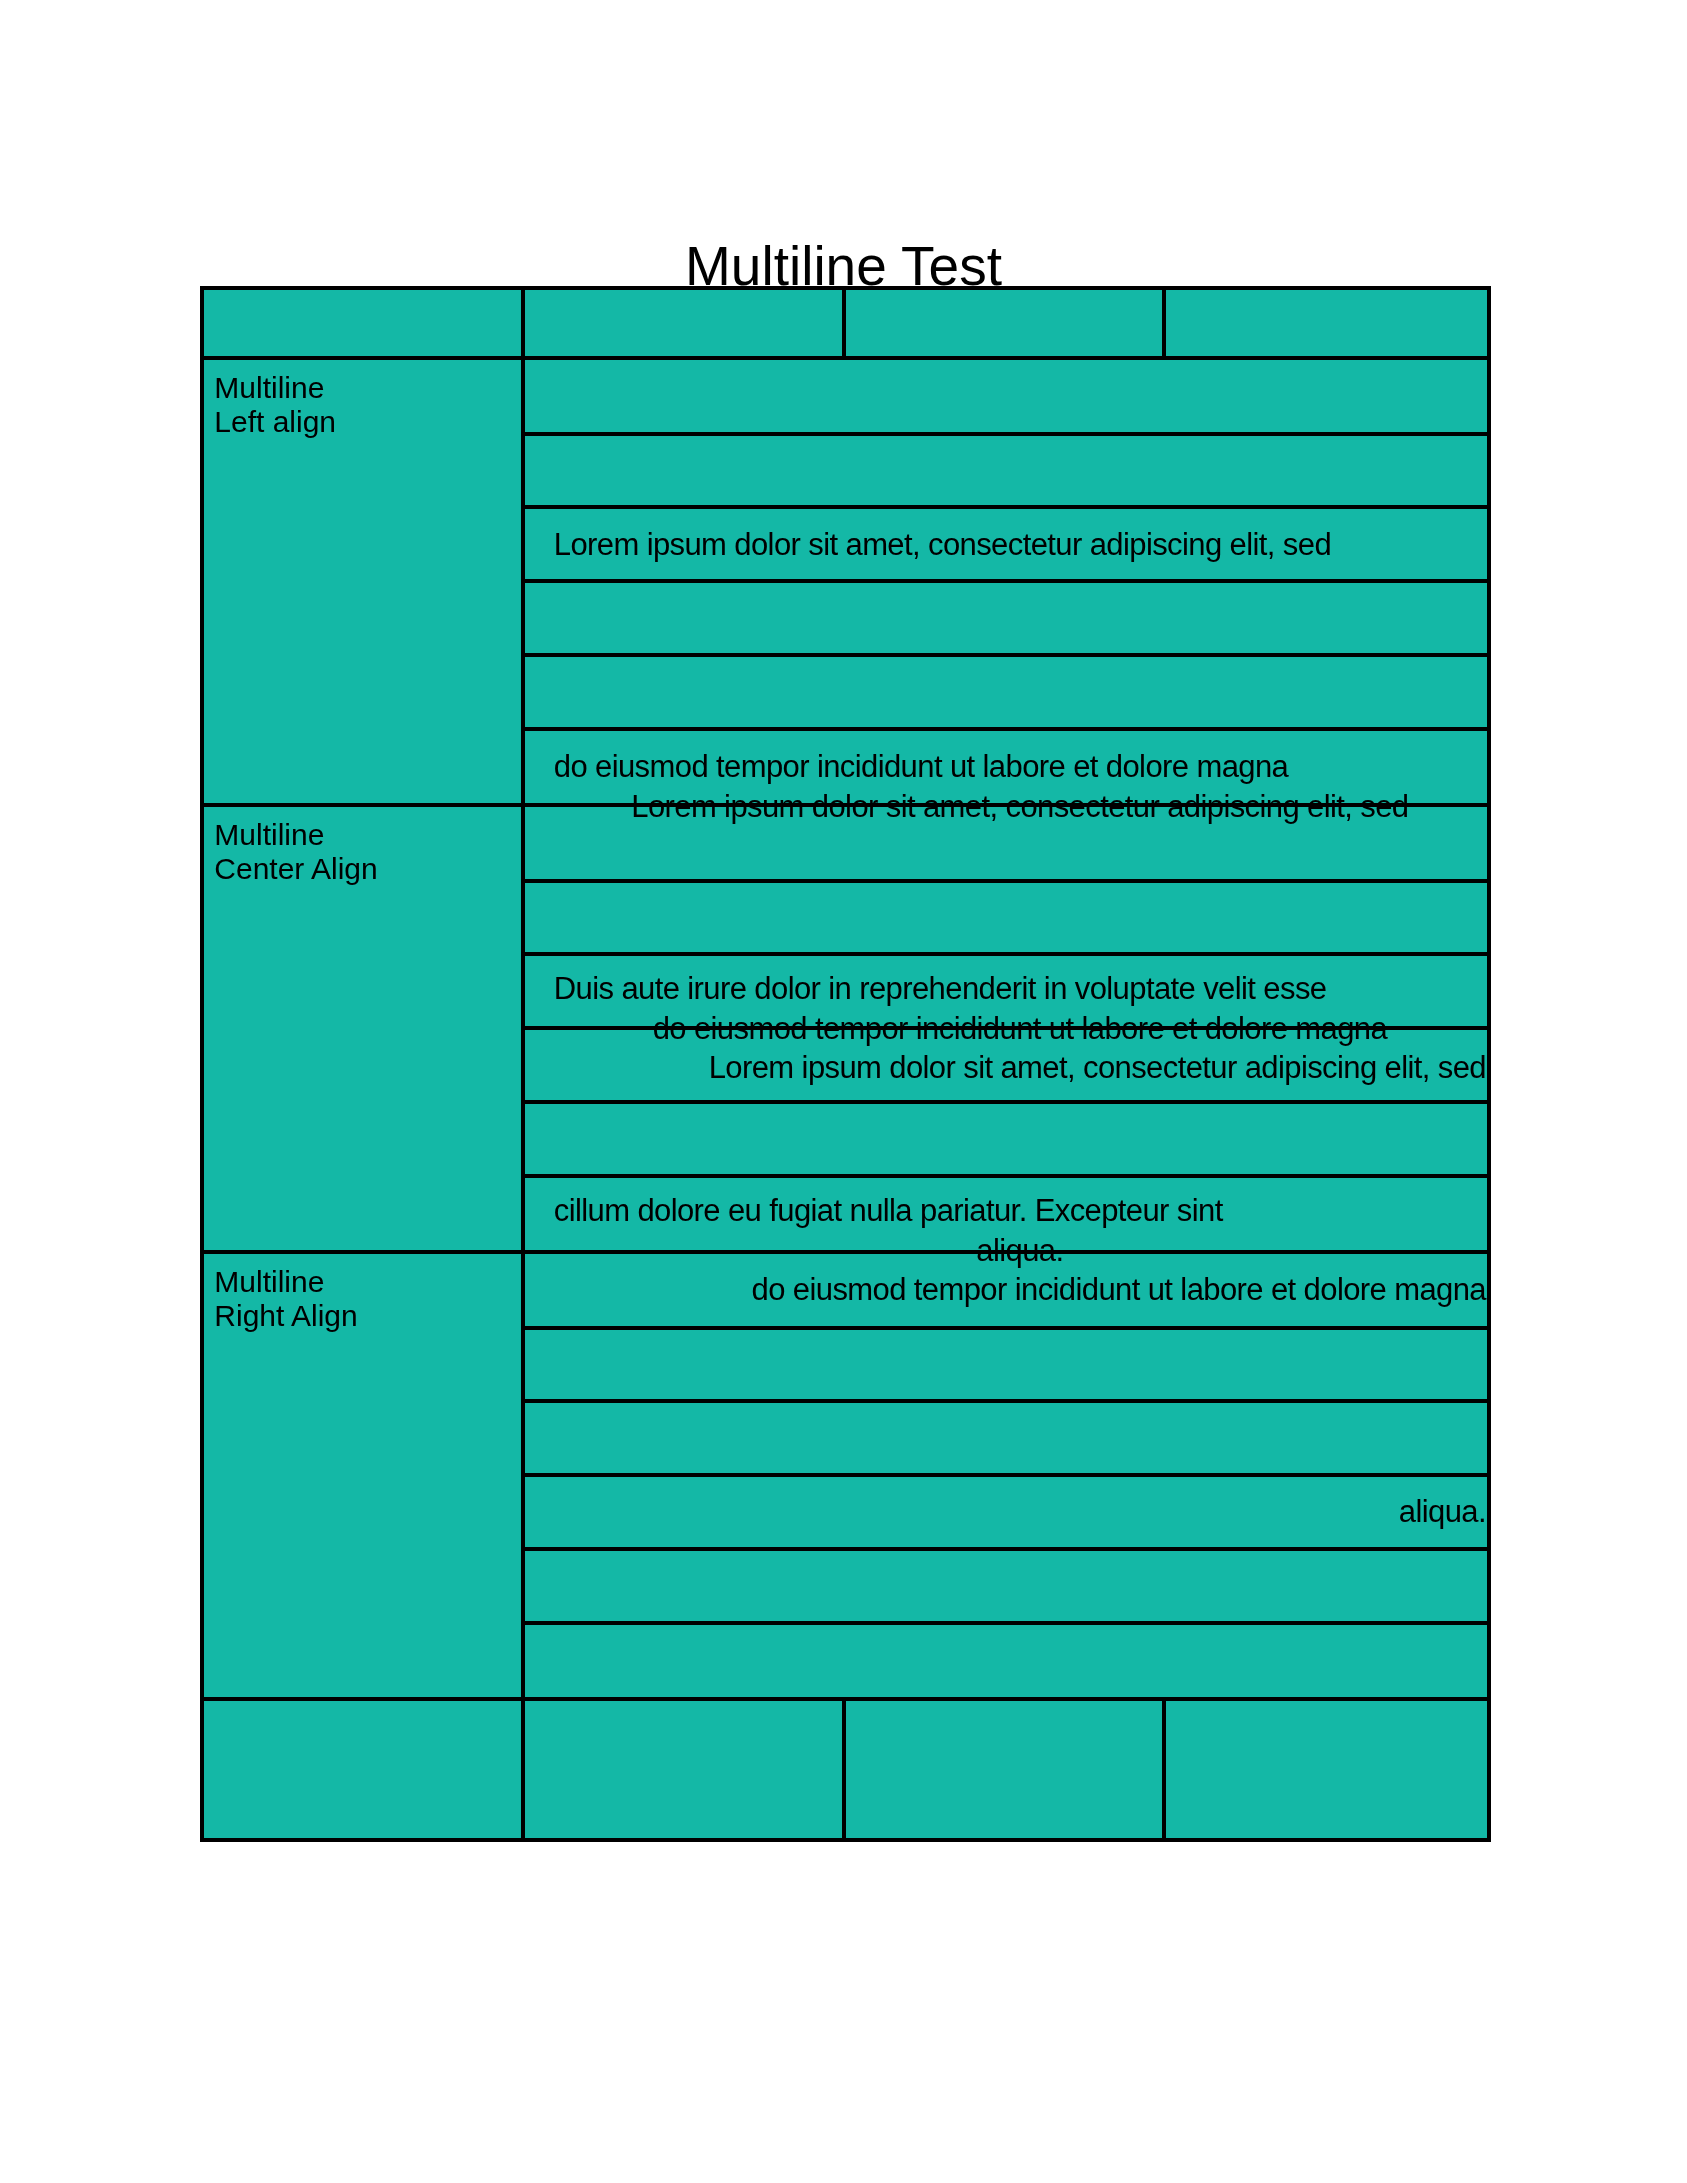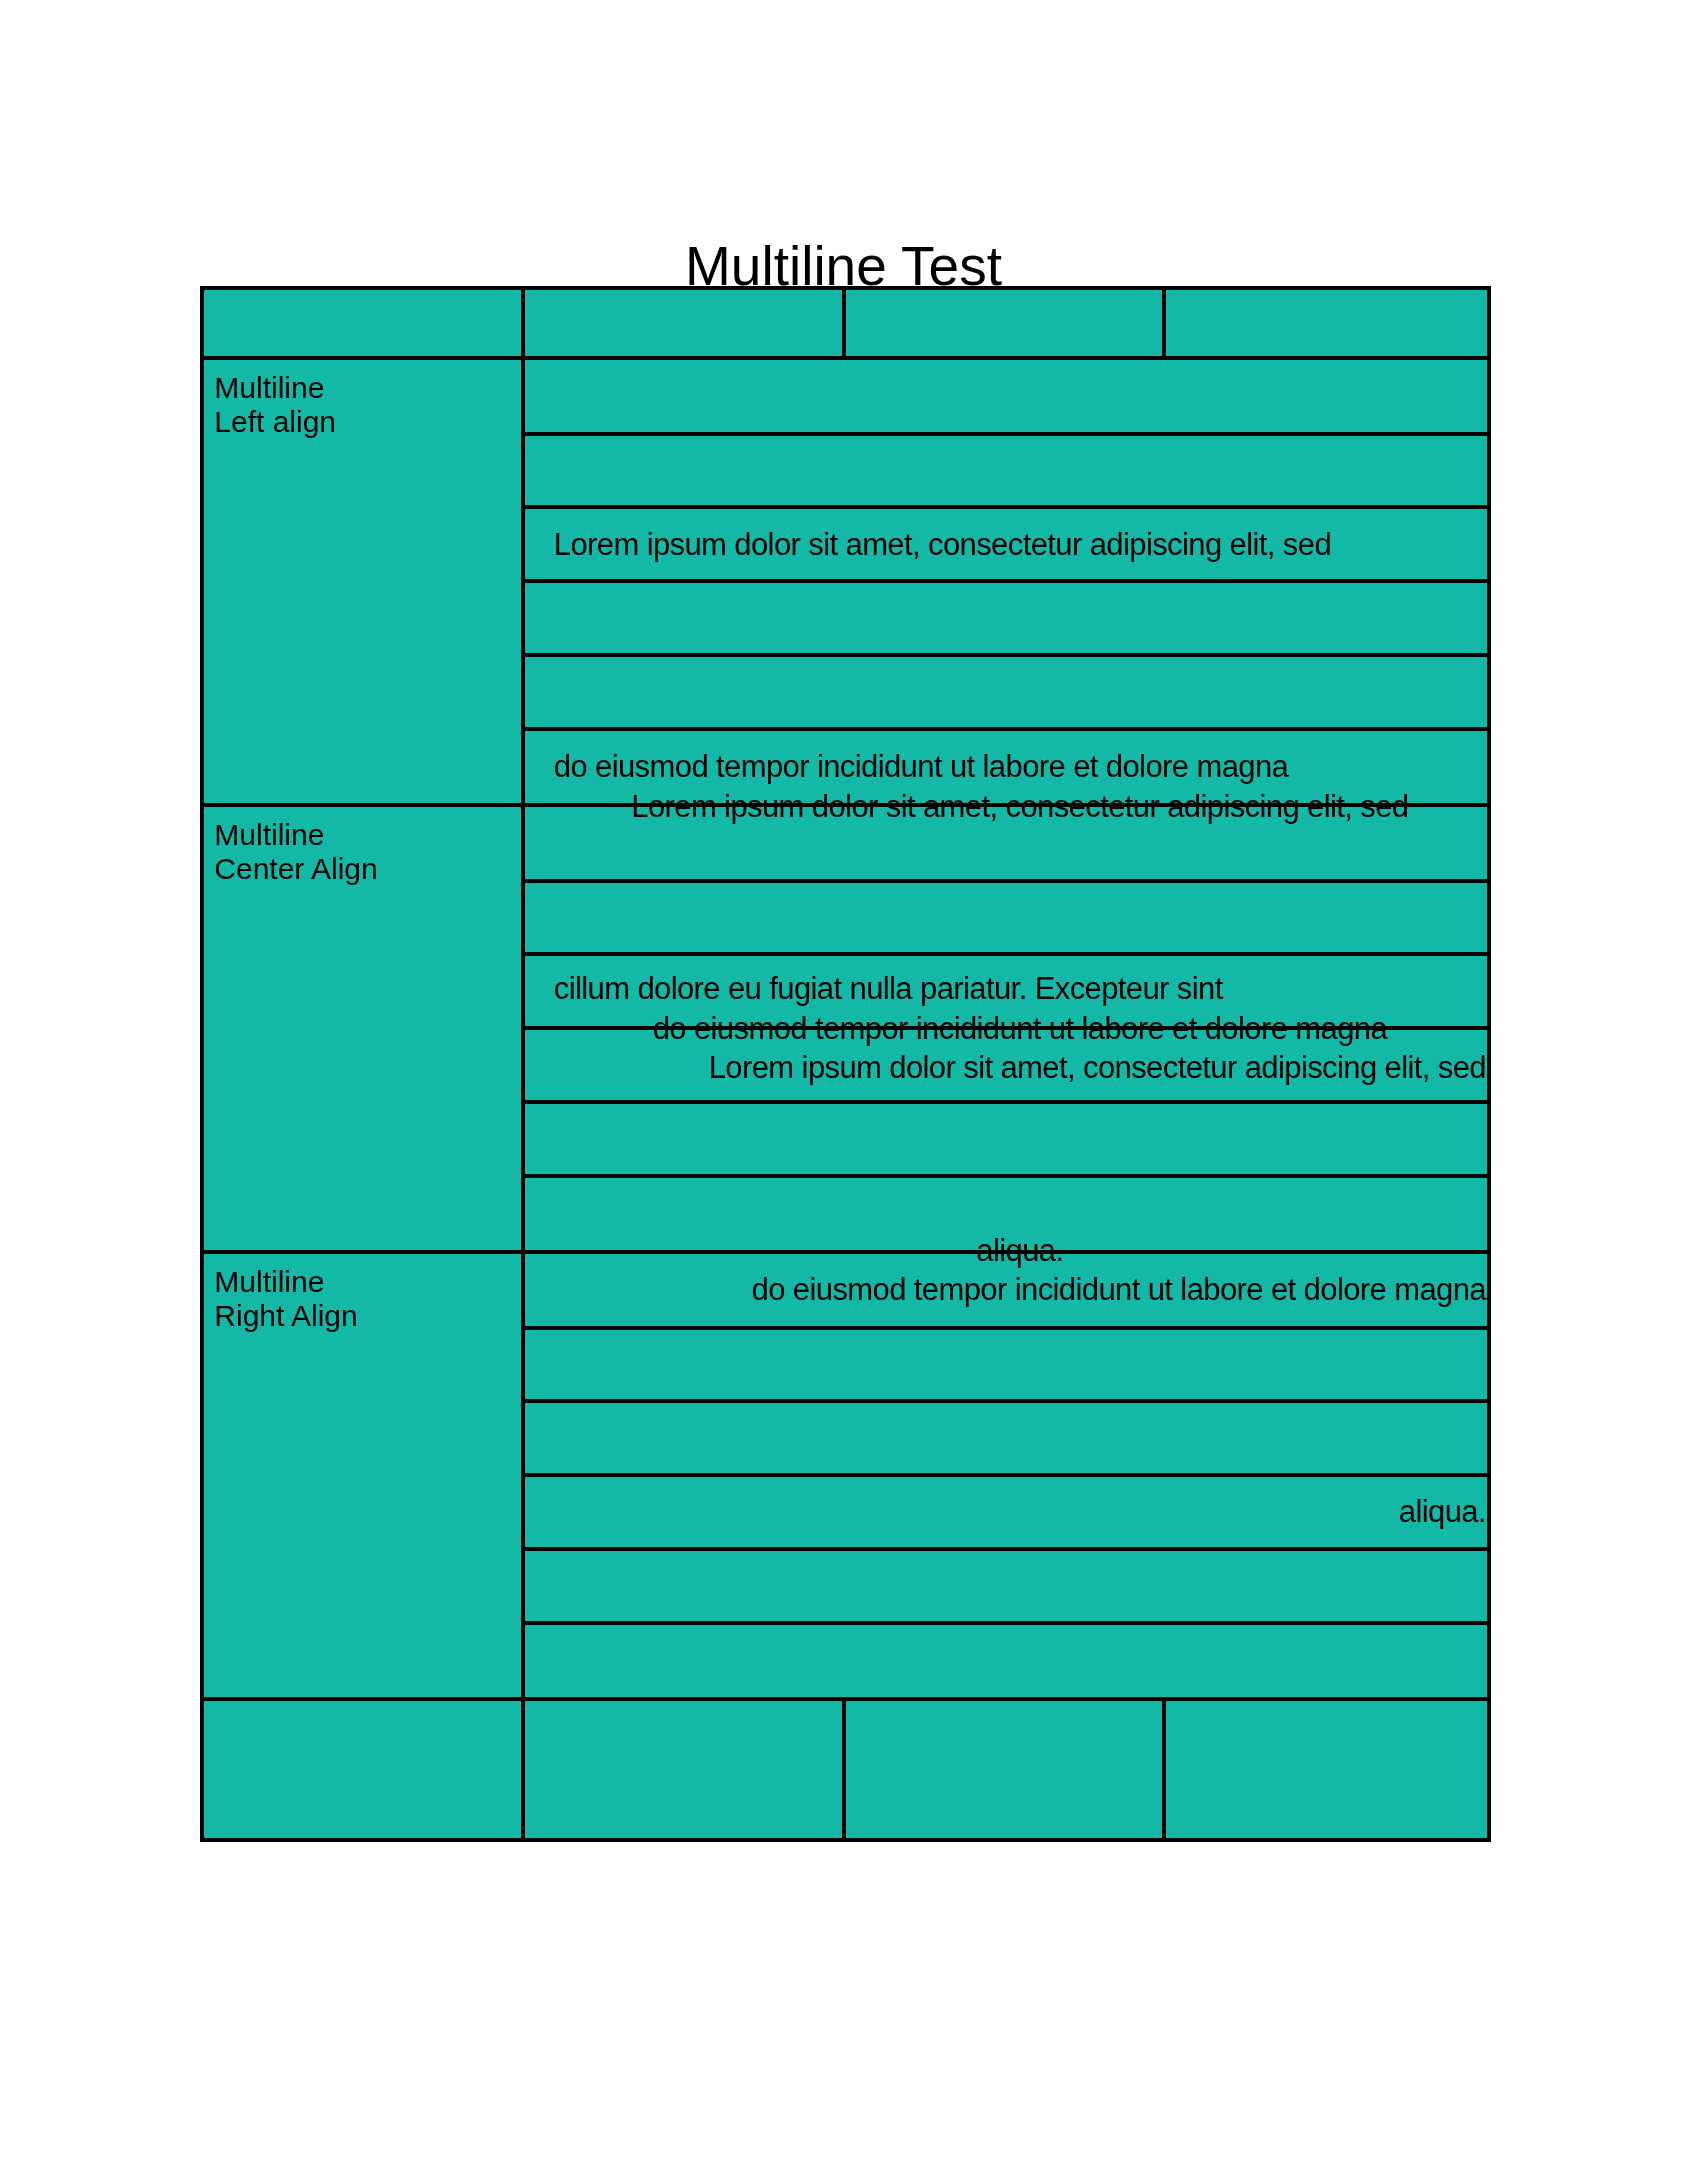--- a/index.html
+++ b/index.html
@@ -108,20 +108,21 @@
       </div>
       <div class="content-cell">
         <div class="rule r1"></div>
         <div class="rule r2"></div>
         <div class="rule r3"></div>
         <div class="rule r4"></div>
         <div class="rule r5"></div>
         <div class="textblock tb-top align-left">
           <div>Lorem ipsum dolor sit amet, consectetur adipiscing elit, sed</div>
           <div>do eiusmod tempor incididunt ut labore et dolore magna</div>
+          <div>Duis aute irure dolor in reprehenderit in voluptate velit esse</div>
           <div>cillum dolore eu fugiat nulla pariatur. Excepteur sint</div>
         </div>
       </div>
     </div>
 
     <div class="row body-row">
       <div class="label-cell">
         <div>Multiline</div>
         <div>Center Align</div>
       </div>

